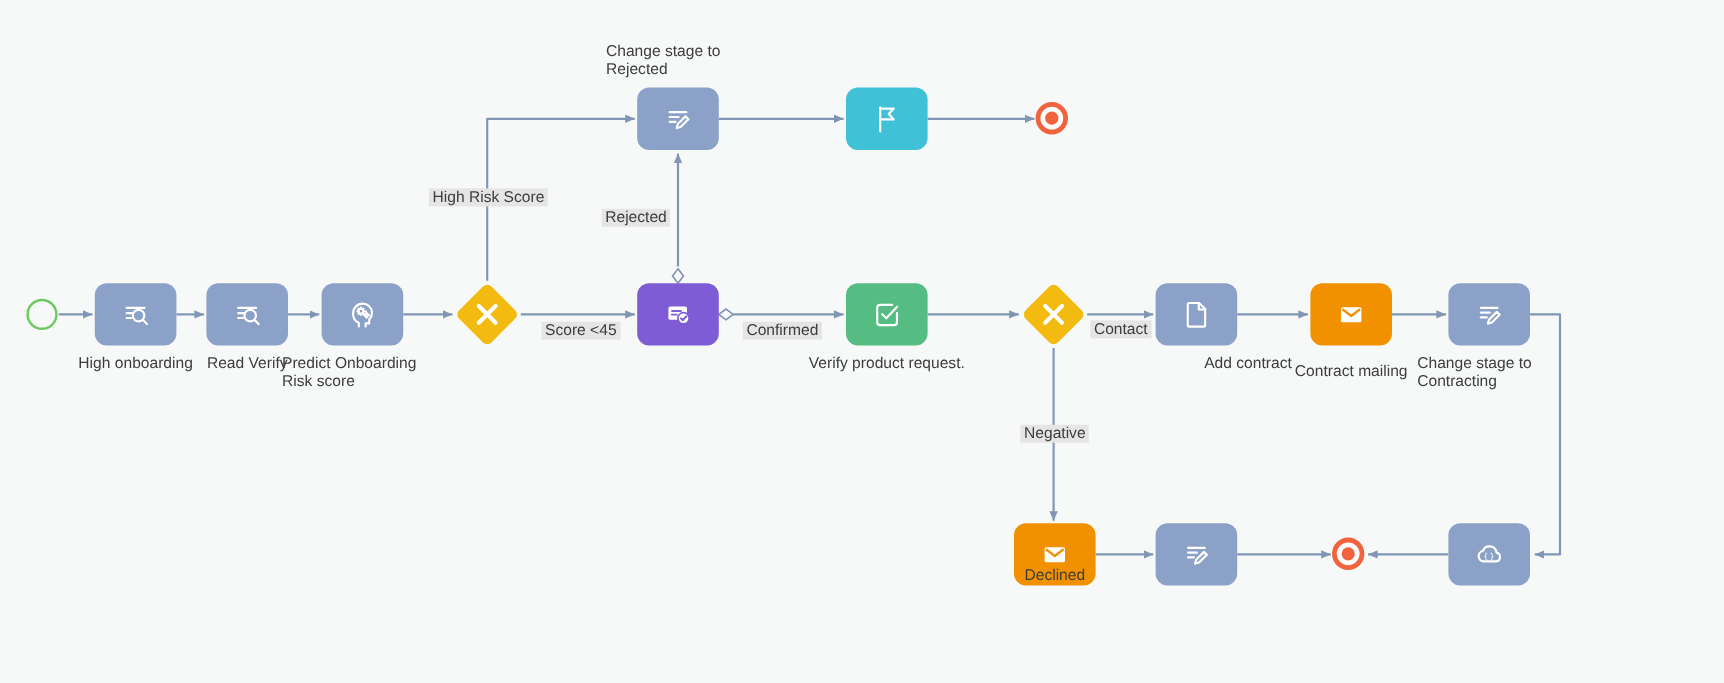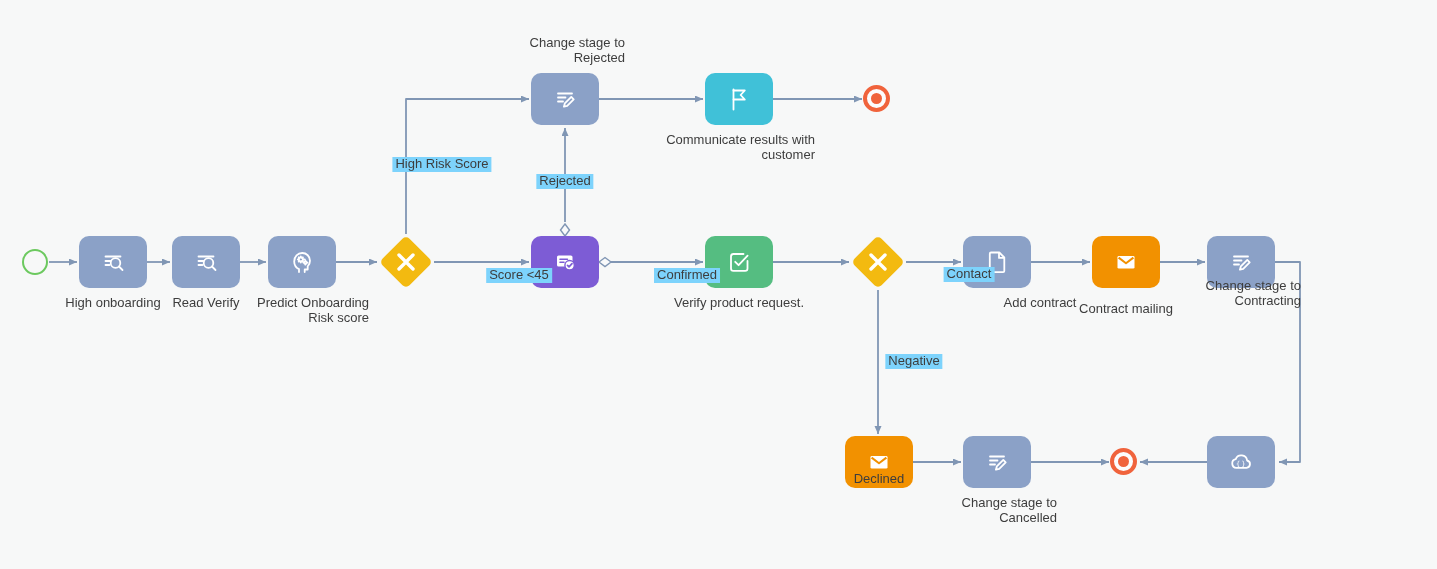--- a/index.html
+++ b/index.html
@@ -20,24 +20,24 @@
   }
   .node svg { display:block; }
   .blue   { background:#8ba1c7; }
   .purple { background:#7d5cd5; }
   .green  { background:#55bd81; }
   .teal   { background:#40c1d8; }
   .orange { background:#f29100; }
 
   .node-label, .edge-label {
     position:absolute; transform:translateX(-50%);
-    font-size:13px; line-height:14.5px; text-align:right; white-space:nowrap;
+    font-size:13px; line-height:14.5px; text-align:left; white-space:nowrap;
   }
   .wrap { white-space:normal; }
-  .edge-label { background:#7dd3fc; padding:0 3px;margin-left:35px; }
+  .edge-label { background:#e5e5e5; padding:0 3px; }
 
   .gateway { position:absolute; width:54px; height:54px; }
   .gw-square {
     position:absolute; left:8px; top:8px; width:38px; height:38px;
     background:#f3ba10; border-radius:5px; transform:rotate(45deg);
   }
   .gw-x { position:absolute; left:0; top:0; }
 
   .event-start {
     position:absolute; width:26px; height:26px; border-radius:50%;
@@ -231,26 +231,24 @@
       <path class="icon-stroke" d="M10.4,20.8 h10.1 a3.7,3.7 0 0 0 0.6,-7.3 A5.9,5.9 0 0 0 9.7,12.2 A4.35,4.35 0 0 0 10.4,20.8 Z"></path>
       <text x="15.2" y="18.6" font-size="7" text-anchor="middle" fill="#fff" font-family="'DejaVu Sans Mono', monospace" letter-spacing="1">{}</text>
     </svg>
   </div>
 
   <div class="node-label" style="left:113px;top:296px">High onboarding</div>
   <div class="node-label" style="left:206px;top:296px">Read Verify</div>
   <div class="node-label wrap" style="left:302px;top:296px;width:134px">Predict Onboarding Risk score</div>
   <div class="node-label" style="left:739px;top:296px">Verify product request.</div>
   <div class="node-label wrap" style="left:565px;top:36px;width:120px">Change stage to Rejected</div>
-  <div class="node-label wrap" style="left:739px;top:133px;width:152px">Communicate results with customer</div>
   <div class="node-label" style="left:1040px;top:296px">Add contract</div>
   <div class="node-label" style="left:1126px;top:302px">Contract mailing</div>
-  <div class="node-label wrap" style="left:1241px;top:279px;width:120px">Change stage to Contracting</div>
+  <div class="node-label wrap" style="left:1241px;top:296px;width:120px">Change stage to Contracting</div>
   <div class="node-label" style="left:879px;top:472px">Declined</div>
-  <div class="node-label wrap" style="left:997px;top:496px;width:120px">Change stage to Cancelled</div>
 
   <div class="edge-label" style="left:407px;top:157px">High Risk Score</div>
   <div class="edge-label" style="left:530px;top:174px">Rejected</div>
   <div class="edge-label" style="left:484px;top:268px">Score &lt;45</div>
   <div class="edge-label" style="left:652px;top:268px">Confirmed</div>
   <div class="edge-label" style="left:934px;top:267px">Contact</div>
   <div class="edge-label" style="left:879px;top:354px">Negative</div>
 
 </div>
 

